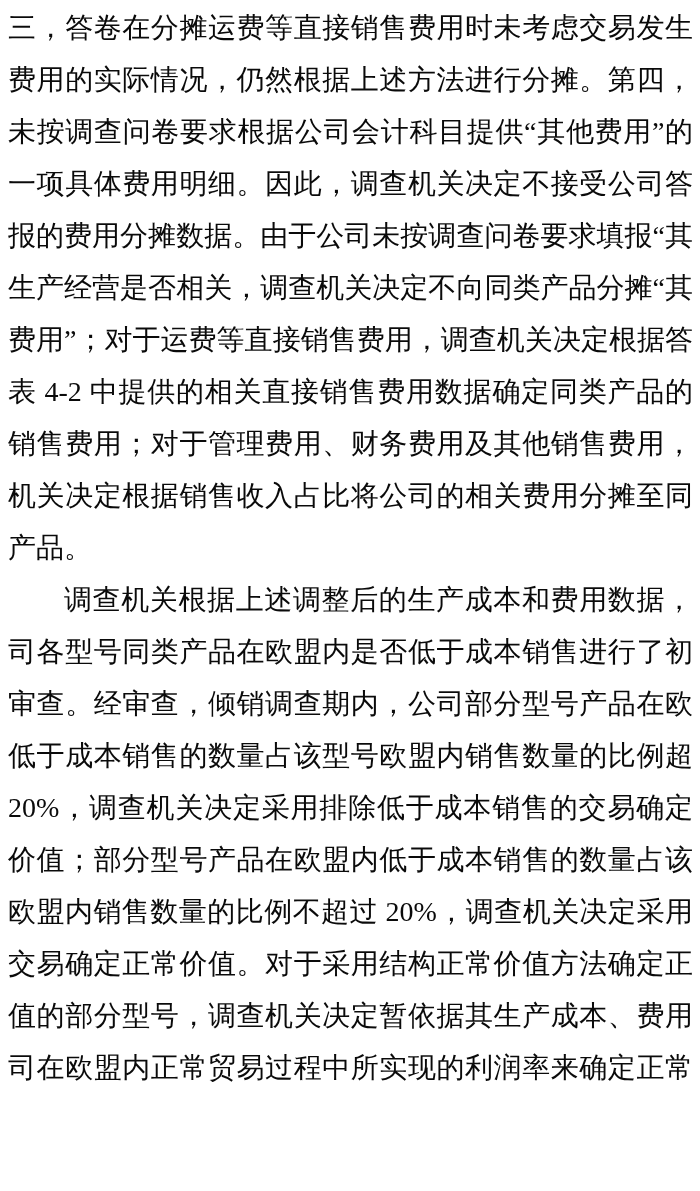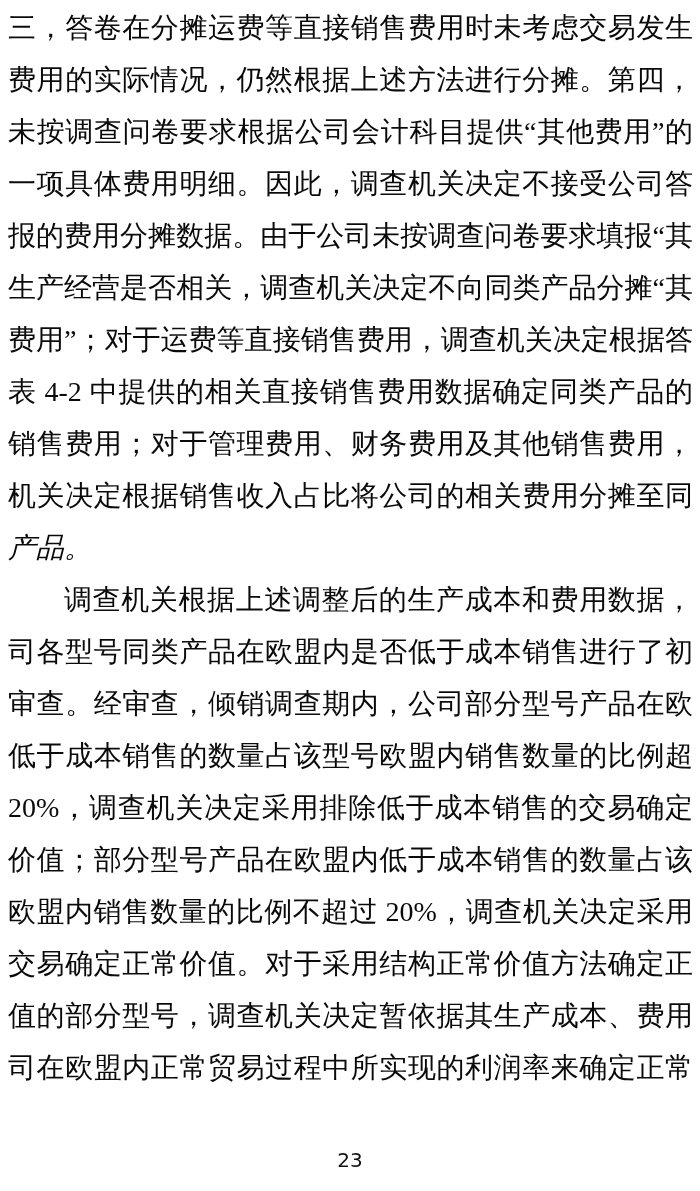--- a/index.html
+++ b/index.html
@@ -32,21 +32,20 @@
     height: 52px;
     overflow: hidden;
     text-align: justify;
     text-align-last: justify;
     color: #0a0a0a;
     white-space: normal;
   }
   .line.short {
     text-align: center;
     text-align-last: left;
-    font-style: italic;
   }
   .line.indent {
     text-indent: 56px;
   }
   .page-number {
     position: absolute;
     left: 0;
     right: 0;
     top: 1148px;
     text-align: center;
@@ -83,14 +82,13 @@
       <div class="line">20%，调查机关决定采用排除低于成本销售的交易确定正常</div>
       <div class="line">价值；部分型号产品在欧盟内低于成本销售的数量占该型号</div>
       <div class="line">欧盟内销售数量的比例不超过 20%，调查机关决定采用全部</div>
       <div class="line">交易确定正常价值。对于采用结构正常价值方法确定正常价</div>
       <div class="line">值的部分型号，调查机关决定暂依据其生产成本、费用和公</div>
       <div class="line">司在欧盟内正常贸易过程中所实现的利润率来确定正常价</div>
     </div>
 
   </div>
 
-  <div class="page-number">23</div>
 </div>
 
 </body></html>

